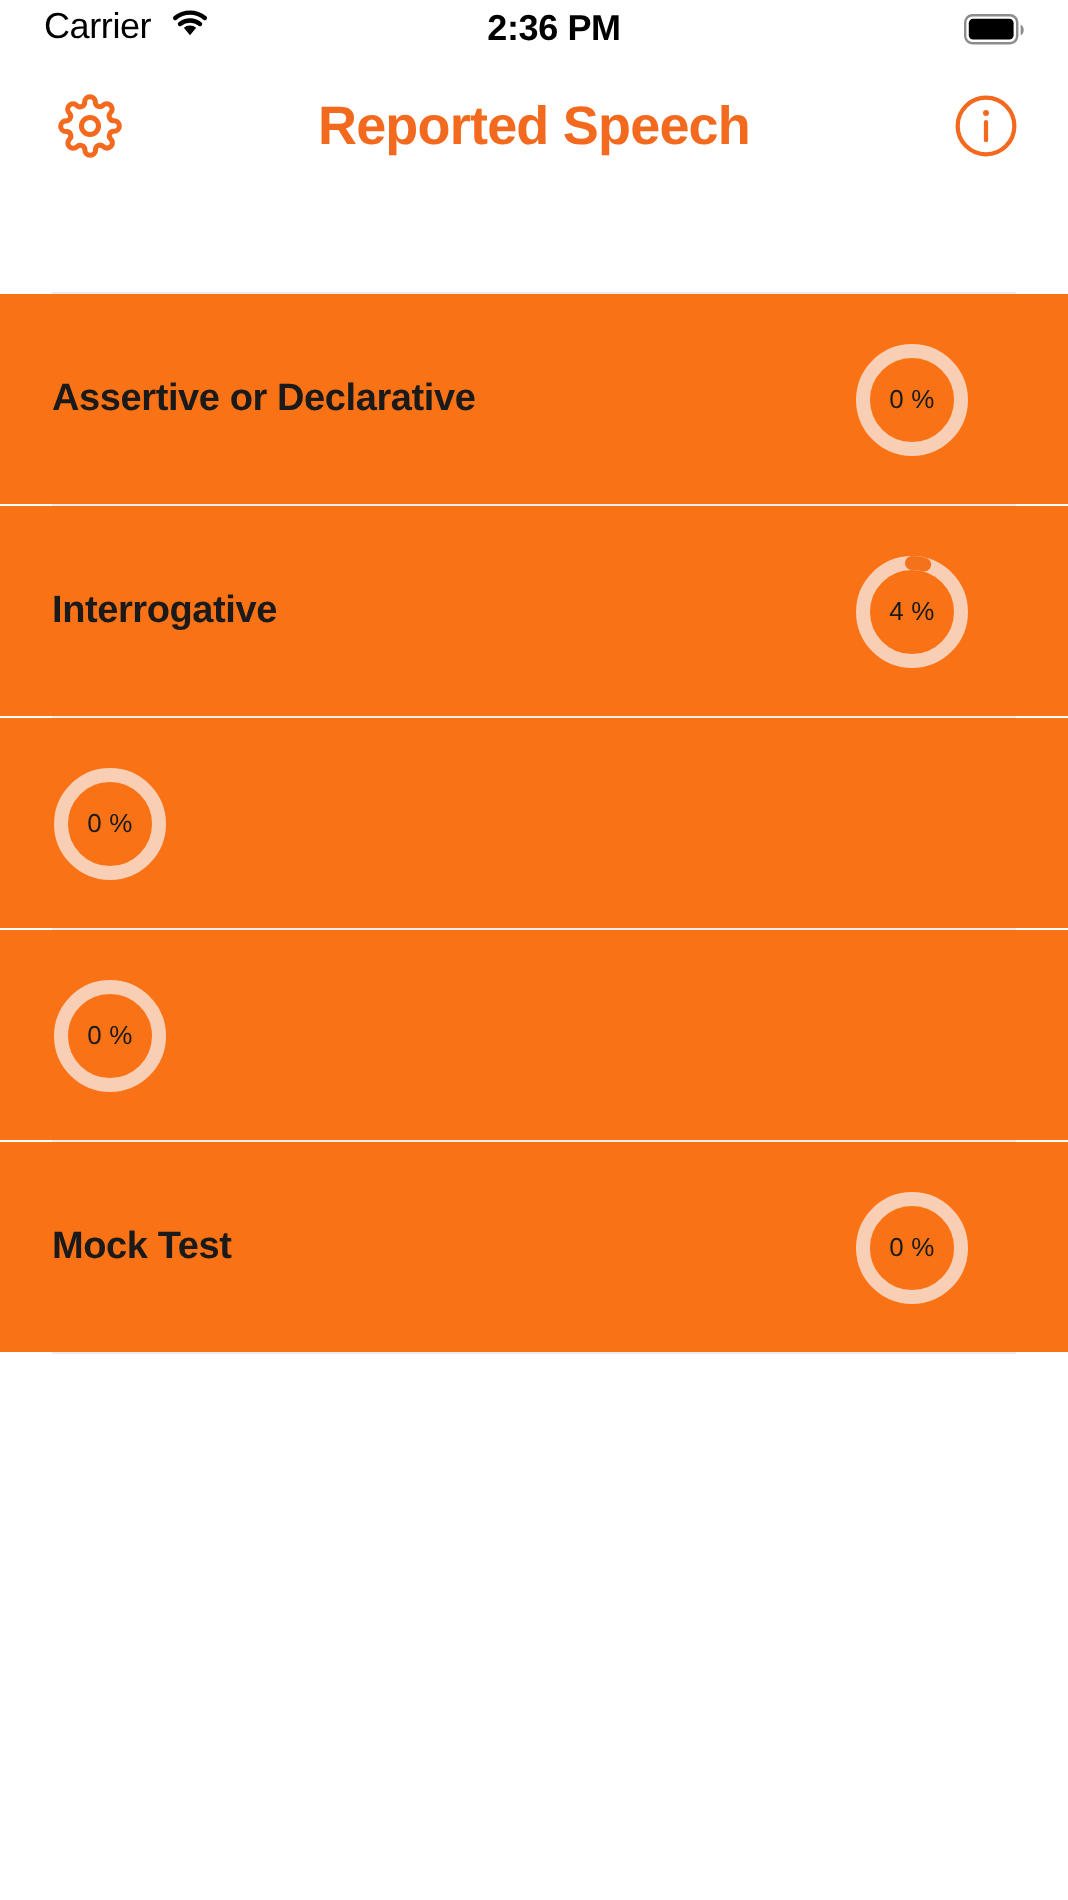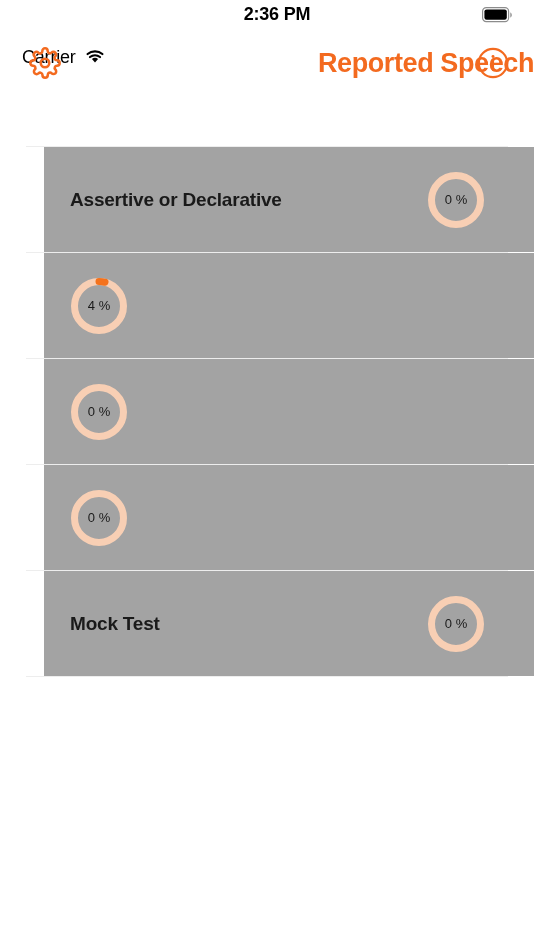--- a/index.html
+++ b/index.html
@@ -23,21 +23,20 @@
     position: relative;
     height: 32px;
     width: 100%;
   }
   .sb-left {
     position: absolute;
     left: 22px; top: 3px;
     display: flex;
     align-items: center;
     gap: 8px;
-    margin-top: 44px;
   }
   .sb-carrier {
     font-size: 18px;
     color: #000000;
     letter-spacing: -0.2px;
   }
   .sb-center {
     position: absolute;
     left: 0; right: 0; top: 4px;
     text-align: center;
@@ -74,21 +73,21 @@
     right: 20px; top: 12px;
     width: 42px; height: 42px;
     display: flex;
     align-items: center;
     justify-content: center;
     cursor: pointer;
   }
   .nav-title {
     position: absolute;
     left: 0; right: 0; top: 16px;
-    text-align: right;
+    text-align: center;
     font-size: 27px;
     font-weight: 700;
     color: #F36A1F;
     letter-spacing: -0.4px;
   }
 
   
   .list {
     margin-top: 50px;
     width: 100%;
@@ -98,22 +97,21 @@
     background: #EDEDED;
     margin: 0 26px;
   }
   .row {
     position: relative;
     height: 105px;
     display: flex;
     align-items: center;
     padding: 0 26px;
     cursor: pointer;
-    background: #a3a3a3;
-    margin-left: 44px;
+    background: #f97316;
   }
   .row-label {
     font-size: 19px;
     font-weight: 700;
     color: #1A1A1A;
     letter-spacing: -0.2px;
     flex: 1;
   }
   .ring-wrap {
     position: relative;
@@ -204,20 +202,21 @@
           <circle cx="29" cy="29" r="24.5" fill="none" stroke="#F8CFB4" stroke-width="7"></circle>
           <circle class="ring-fill" cx="29" cy="29" r="24.5" fill="none" stroke="#F4721C" stroke-width="7" stroke-linecap="round" stroke-dasharray="0 153.93804002589985" stroke-opacity="0"></circle>
         </svg>
         <span class="ring-text">0 %</span>
       </span>
     </div>
 
     <div class="divider"></div>
 
     <div class="row">
+      <span class="row-label">Interrogative</span>
       <span class="ring-wrap">
         <svg viewBox="0 0 58 58">
           <circle cx="29" cy="29" r="24.5" fill="none" stroke="#F8CFB4" stroke-width="7"></circle>
           <circle class="ring-fill" cx="29" cy="29" r="24.5" fill="none" stroke="#F4721C" stroke-width="7" stroke-linecap="round" stroke-dasharray="6.157521601035994 147.78051842486386"></circle>
         </svg>
         <span class="ring-text">4 %</span>
       </span>
     </div>
 
     <div class="divider"></div>

